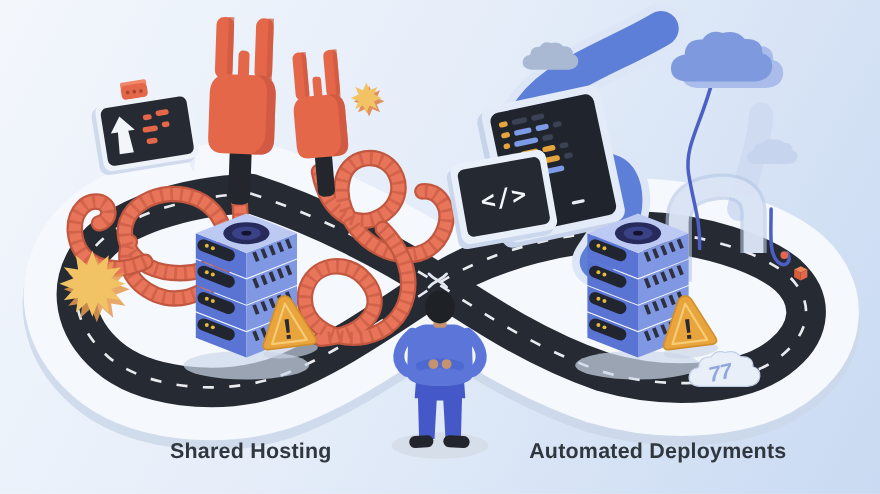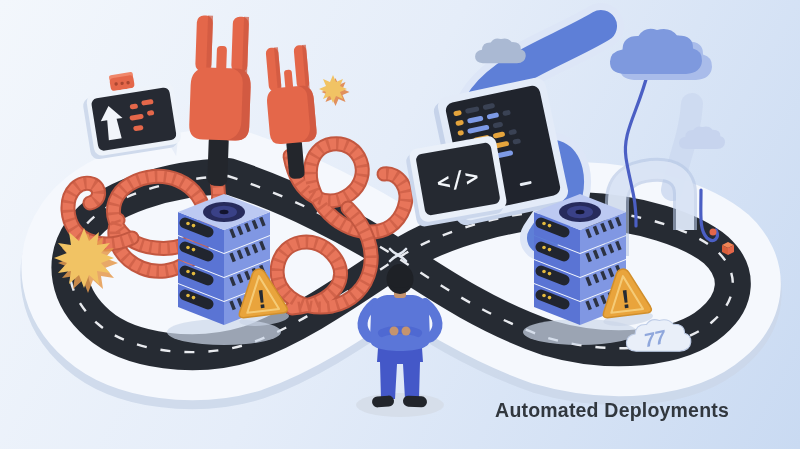--- a/index.html
+++ b/index.html
@@ -260,14 +260,15 @@
     <path d="M 371,312 C 371,301 379,296 387,295 L 413,295 C 421,296 429,301 429,312 L 430,340 C 430,347 419,351 400,351 C 381,351 370,347 370,340 Z" fill="var(--person,#5b76d8)"></path>
     <path d="M 382,333 C 390,329 410,329 418,333" stroke="#4f69d2" stroke-width="8" fill="none" stroke-linecap="round"></path>
     <circle cx="394" cy="331" r="4.5" fill="#c5946f"></circle>
         <circle cx="406" cy="331" r="4.5" fill="#c5946f"></circle>
     <rect x="394" y="288" width="12" height="10" rx="3" fill="#c5946f"></rect>
     <ellipse cx="400" cy="279" rx="13.5" ry="15" fill="#1e2126"></ellipse>
     <path d="M 388,284 Q 400,292 412,284 L 412,277 L 388,277 Z" fill="#1e2126"></path>
   </g>
 </svg>
 
-<div class="label" style="left:467px;top:398px;width:262px;text-align:right;">Automated Deployments</div>
+<div class="label" style="left:118px;top:398px;width:220px;">Shared Hosting</div>
+<div class="label" style="left:467px;top:398px;width:262px;">Automated Deployments</div>
 </div>
 
 </body></html>

